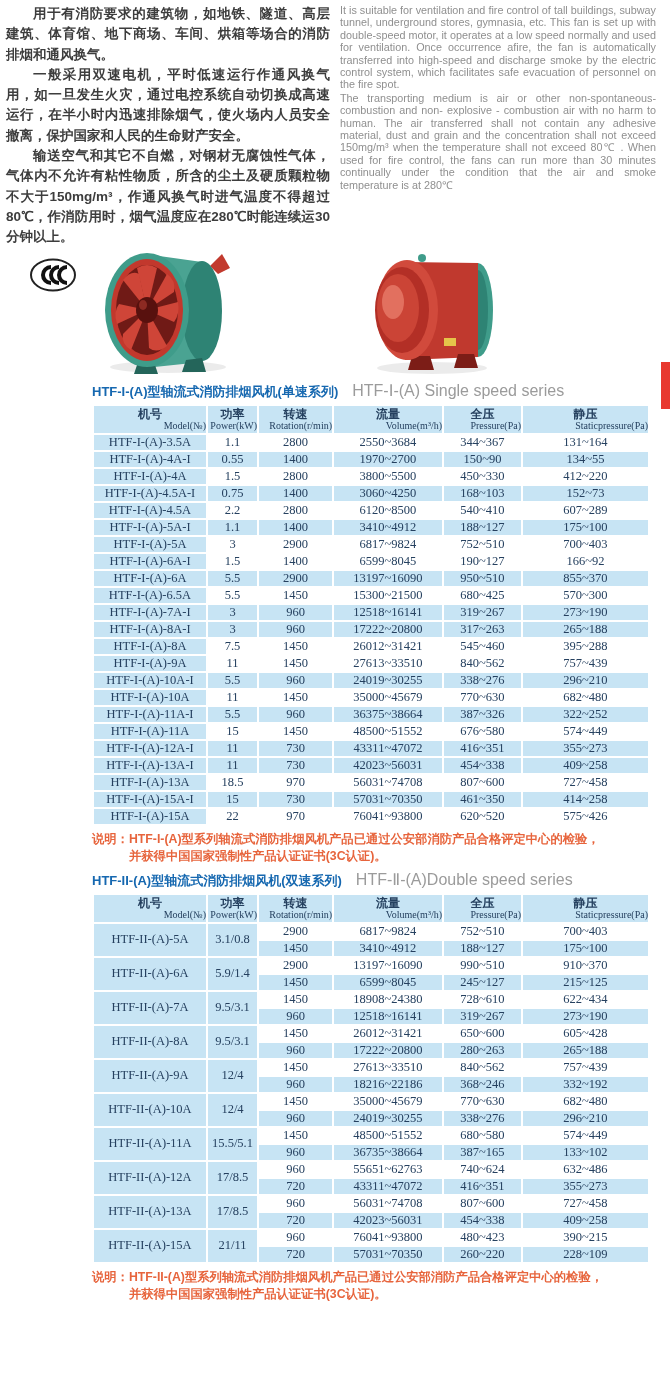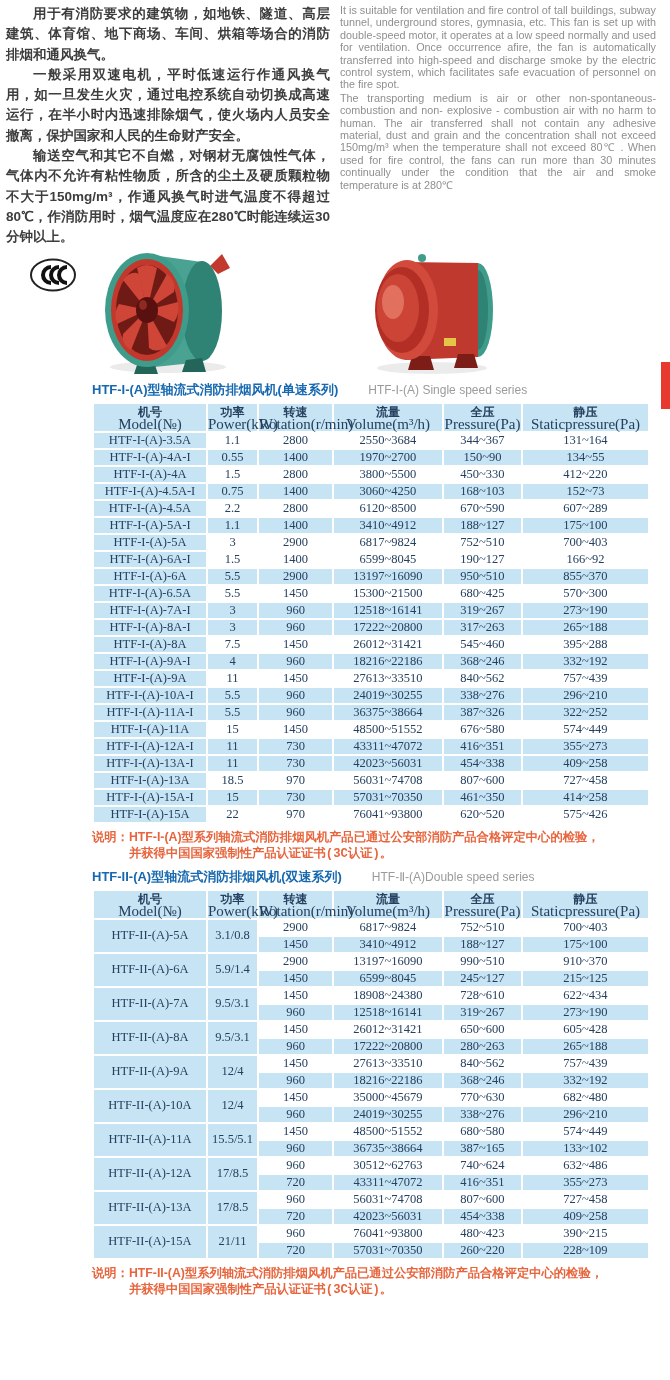--- a/index.html
+++ b/index.html
@@ -24,41 +24,41 @@
   .cn-col p{margin:0;text-indent:2em;}
   .en-col{width:318px;color:var(--en-text);font-size:10.8px;line-height:12.4px;text-align:justify;}
   .en-col p{margin:0 0 1px 0;}
   
   .media{position:relative;height:128px;}
   .ccc{position:absolute;left:24px;top:6px;}
   .fan1{position:absolute;left:90px;top:-4px;}
   .fan2{position:absolute;left:360px;top:2px;}
   .edge-tab{position:absolute;right:0;top:362px;width:9px;height:47px;background:#e8392f;}
   
-  .section-title{display:flex;align-items:baseline;gap:30px;margin:5px 0 3px 92px;}
+  .section-title{display:flex;align-items:baseline;gap:14px;margin:5px 0 3px 92px;}
   .title-cn{color:var(--title-blue);font-weight:bold;font-size:13px;}
-  .title-en{color:var(--gray-title);font-size:12px;}
+  .title-en{color:var(--gray-title);font-size:16px;}
   
   table{border-collapse:collapse;table-layout:fixed;margin-left:92px;width:556px;}
   col.c-model{width:114px;} col.c-power{width:51px;} col.c-rot{width:75px;}
   col.c-vol{width:110px;} col.c-press{width:79px;} col.c-stat{width:127px;}
   th,td{border:2px solid #ffffff;padding:0;text-align:center;vertical-align:middle;}
   th{background:var(--cell-blue);height:29px;}
   .h-cn{display:block;font-size:12px;font-weight:bold;color:var(--text-navy);line-height:14px;}
-  .h-en{display:block;font-size:15px;font-weight:normal;color:var(--text-navy);
-    font-family:"Liberation Serif",serif;line-height:10px;}
+  .h-en{display:block;font-size:10px;font-weight:normal;color:var(--text-navy);
+    font-family:"Liberation Serif",serif;line-height:10px;text-align:right;}
   td{font-family:"Liberation Serif",serif;font-size:12.5px;color:var(--text-navy);height:15.9px;}
   #table2 td{height:15.5px;}
   td.model{background:var(--cell-blue);}
   td.lt{background:#ffffff;}
   td.bl{background:var(--cell-blue);}
   
   .note{color:var(--note-orange);font-weight:bold;font-size:12.3px;line-height:17px;
     margin:5px 0 0 92px;}
-  .note .l2{margin-left:37px;font-family:Liberation Mono, monospace;}
+  .note .l2{margin-left:37px;}
 </style>
 </head>
 <body>
 
 <div class="intro">
   <div class="cn-col">
     <p>用于有消防要求的建筑物，如地铁、隧道、高层建筑、体育馆、地下商场、车间、烘箱等场合的消防排烟和通风换气。</p>
     <p>一般采用双速电机，平时低速运行作通风换气用，如一旦发生火灾，通过电控系统自动切换成高速运行，在半小时内迅速排除烟气，使火场内人员安全撤离，保护国家和人民的生命财产安全。</p>
     <p>输送空气和其它不自燃，对钢材无腐蚀性气体，气体内不允许有粘性物质，所含的尘土及硬质颗粒物不大于150mg/m³，作通风换气时进气温度不得超过80℃，作消防用时，烟气温度应在280℃时能连续运30分钟以上。</p>
   </div>
@@ -191,21 +191,21 @@
         <td class="bl">1400</td>
         <td class="bl">3060~4250</td>
         <td class="bl">168~103</td>
         <td class="bl">152~73</td>
       </tr>
       <tr>
         <td class="model">HTF-I-(A)-4.5A</td>
         <td class="lt">2.2</td>
         <td class="lt">2800</td>
         <td class="lt">6120~8500</td>
-        <td class="lt">670~590</td>
+        <td class="lt">540~410</td>
         <td class="lt">607~289</td>
       </tr>
       <tr>
         <td class="model">HTF-I-(A)-5A-I</td>
         <td class="bl">1.1</td>
         <td class="bl">1400</td>
         <td class="bl">3410~4912</td>
         <td class="bl">188~127</td>
         <td class="bl">175~100</td>
       </tr>
@@ -259,42 +259,42 @@
       </tr>
       <tr>
         <td class="model">HTF-I-(A)-8A</td>
         <td class="lt">7.5</td>
         <td class="lt">1450</td>
         <td class="lt">26012~31421</td>
         <td class="lt">545~460</td>
         <td class="lt">395~288</td>
       </tr>
       <tr>
-        <td class="model">HTF-I-(A)-9A-I</td>
-        <td class="bl">4</td>
-        <td class="bl">960</td>
-        <td class="bl">18216~22186</td>
-        <td class="bl">368~246</td>
-        <td class="bl">332~192</td>
-      </tr>
-      <tr>
         <td class="model">HTF-I-(A)-9A</td>
         <td class="lt">11</td>
         <td class="lt">1450</td>
         <td class="lt">27613~33510</td>
         <td class="lt">840~562</td>
         <td class="lt">757~439</td>
       </tr>
       <tr>
         <td class="model">HTF-I-(A)-10A-I</td>
         <td class="bl">5.5</td>
         <td class="bl">960</td>
         <td class="bl">24019~30255</td>
         <td class="bl">338~276</td>
         <td class="bl">296~210</td>
+      </tr>
+      <tr>
+        <td class="model">HTF-I-(A)-10A</td>
+        <td class="lt">11</td>
+        <td class="lt">1450</td>
+        <td class="lt">35000~45679</td>
+        <td class="lt">770~630</td>
+        <td class="lt">682~480</td>
       </tr>
       <tr>
         <td class="model">HTF-I-(A)-11A-I</td>
         <td class="bl">5.5</td>
         <td class="bl">960</td>
         <td class="bl">36375~38664</td>
         <td class="bl">387~326</td>
         <td class="bl">322~252</td>
       </tr>
       <tr>
@@ -491,21 +491,21 @@
       <tr>
         <td class="bl">960</td>
         <td class="bl">36735~38664</td>
         <td class="bl">387~165</td>
         <td class="bl">133~102</td>
       </tr>
       <tr>
         <td class="model" rowspan="2">HTF-II-(A)-12A</td>
         <td class="model" rowspan="2">17/8.5</td>
         <td class="lt">960</td>
-        <td class="lt">30512~62763</td>
+        <td class="lt">55651~62763</td>
         <td class="lt">740~624</td>
         <td class="lt">632~486</td>
       </tr>
       <tr>
         <td class="bl">720</td>
         <td class="bl">43311~47072</td>
         <td class="bl">416~351</td>
         <td class="bl">355~273</td>
       </tr>
       <tr>

